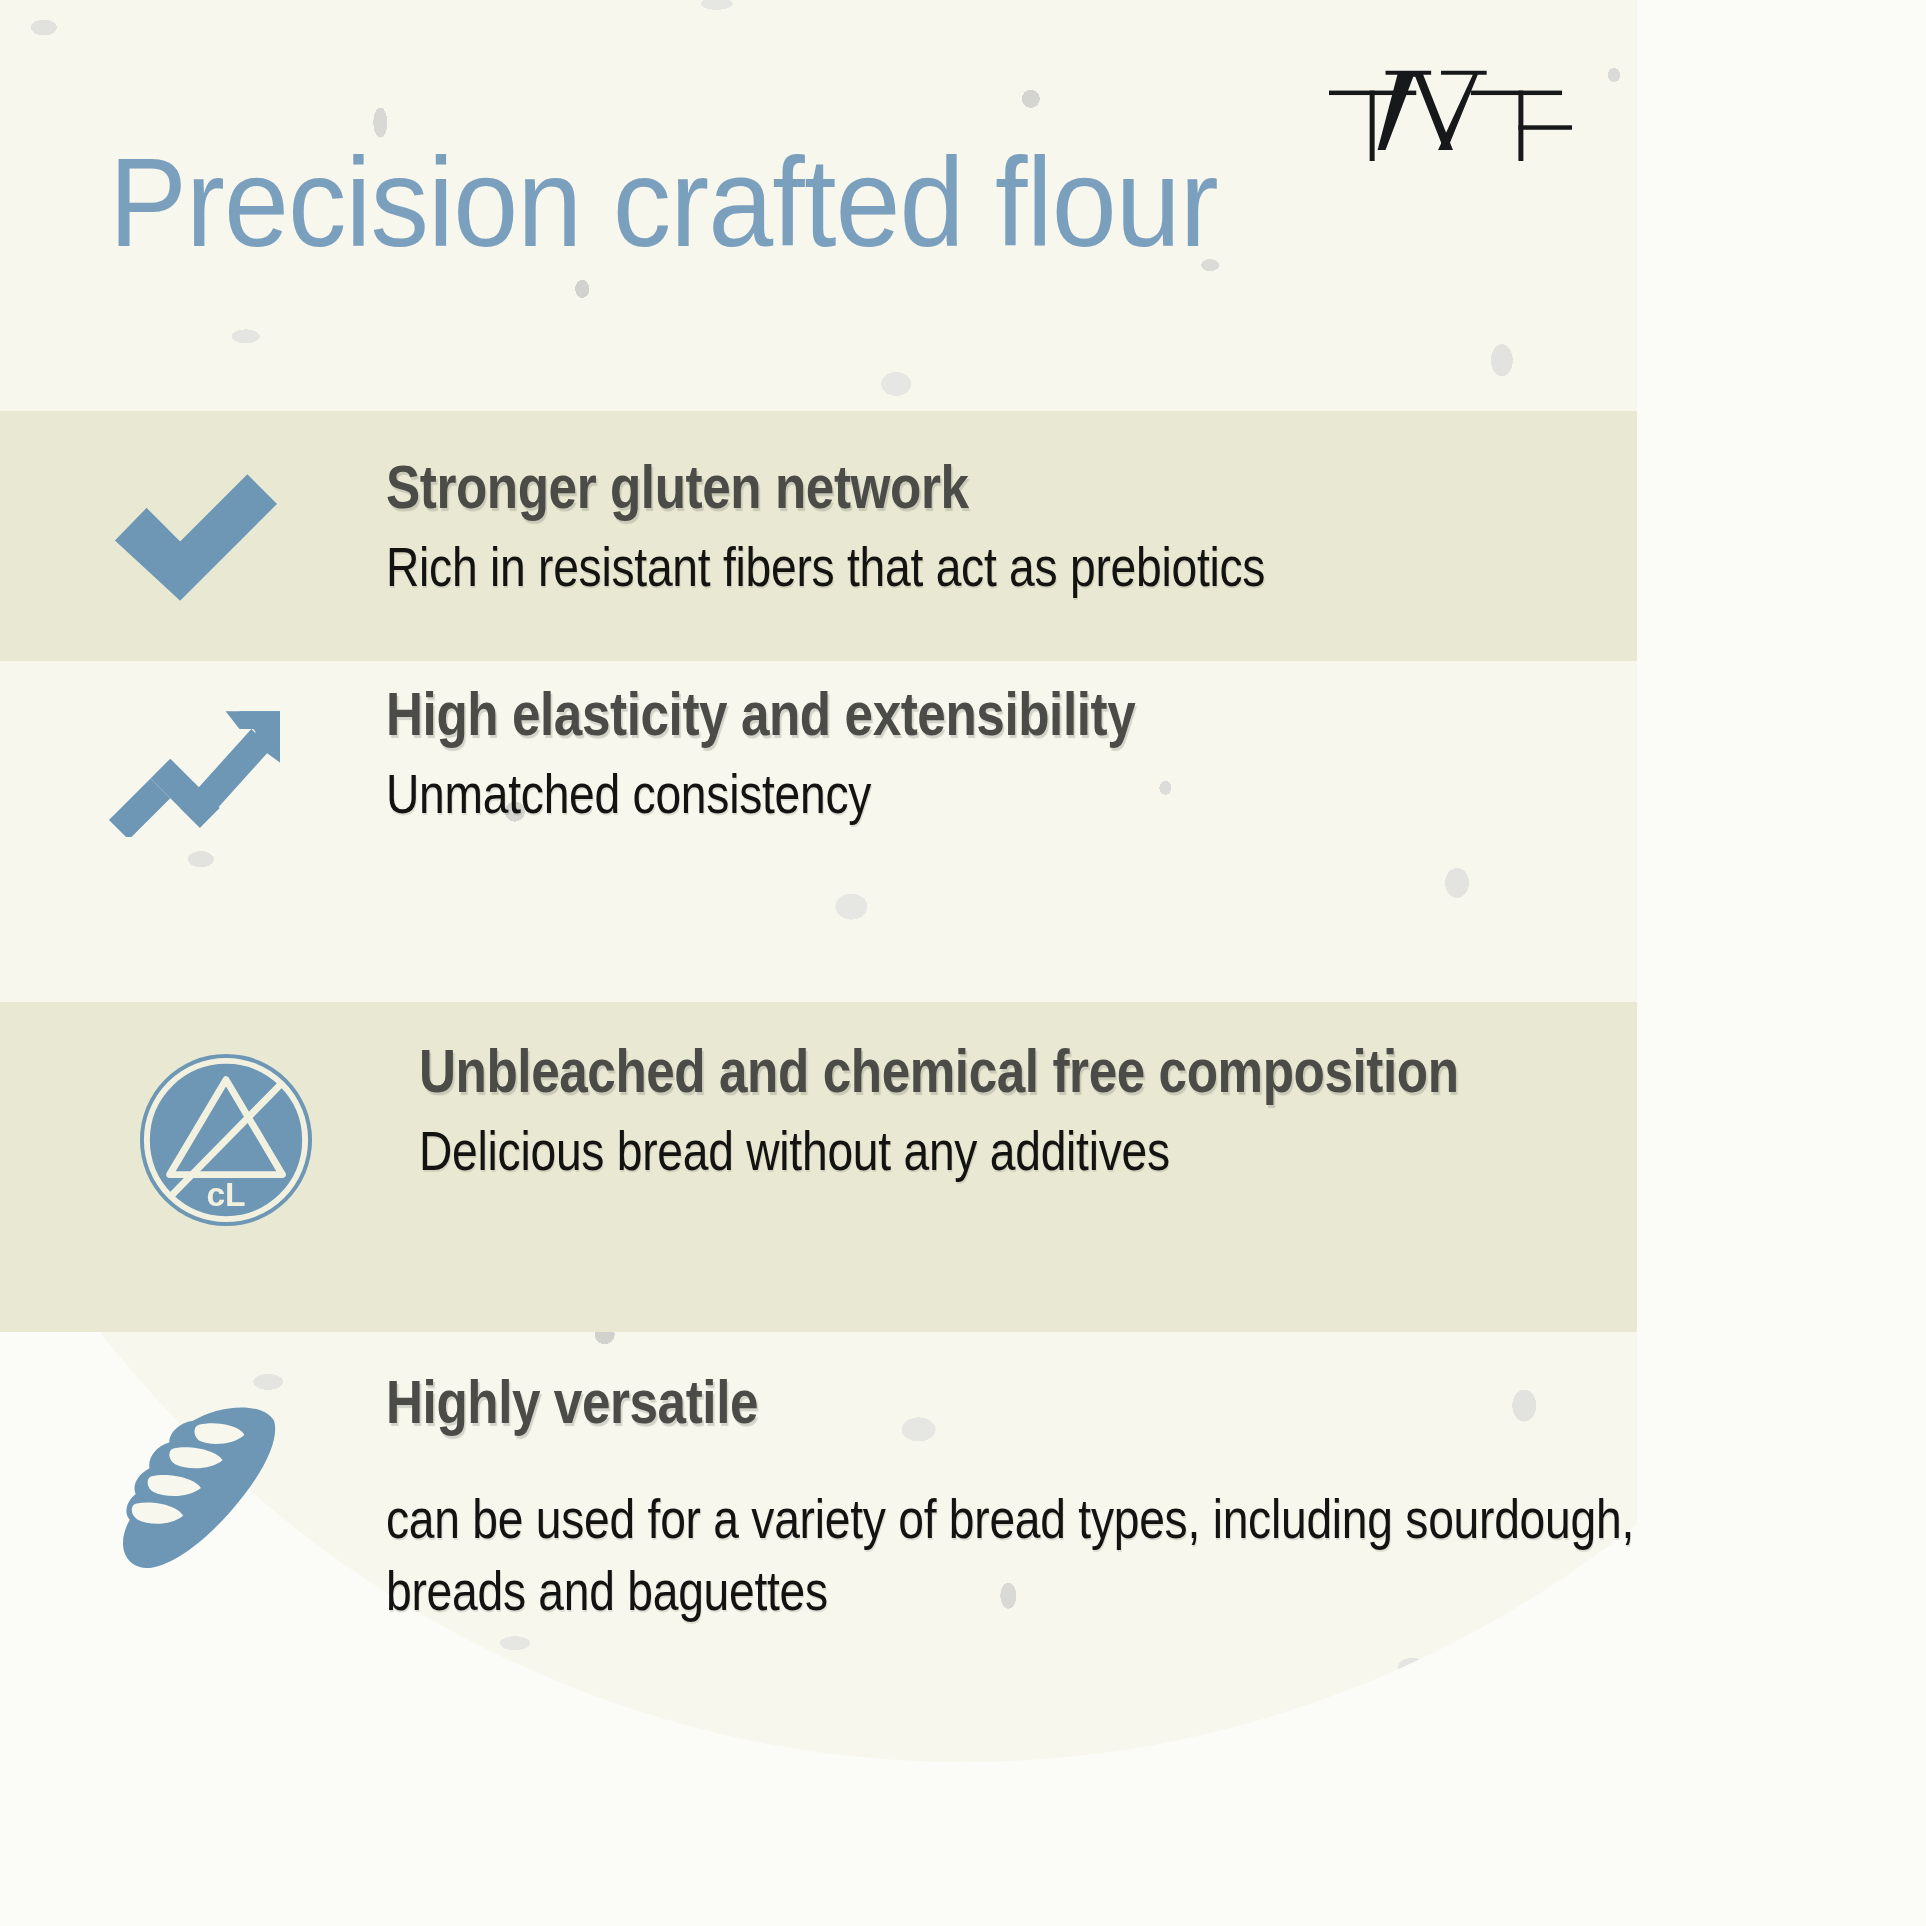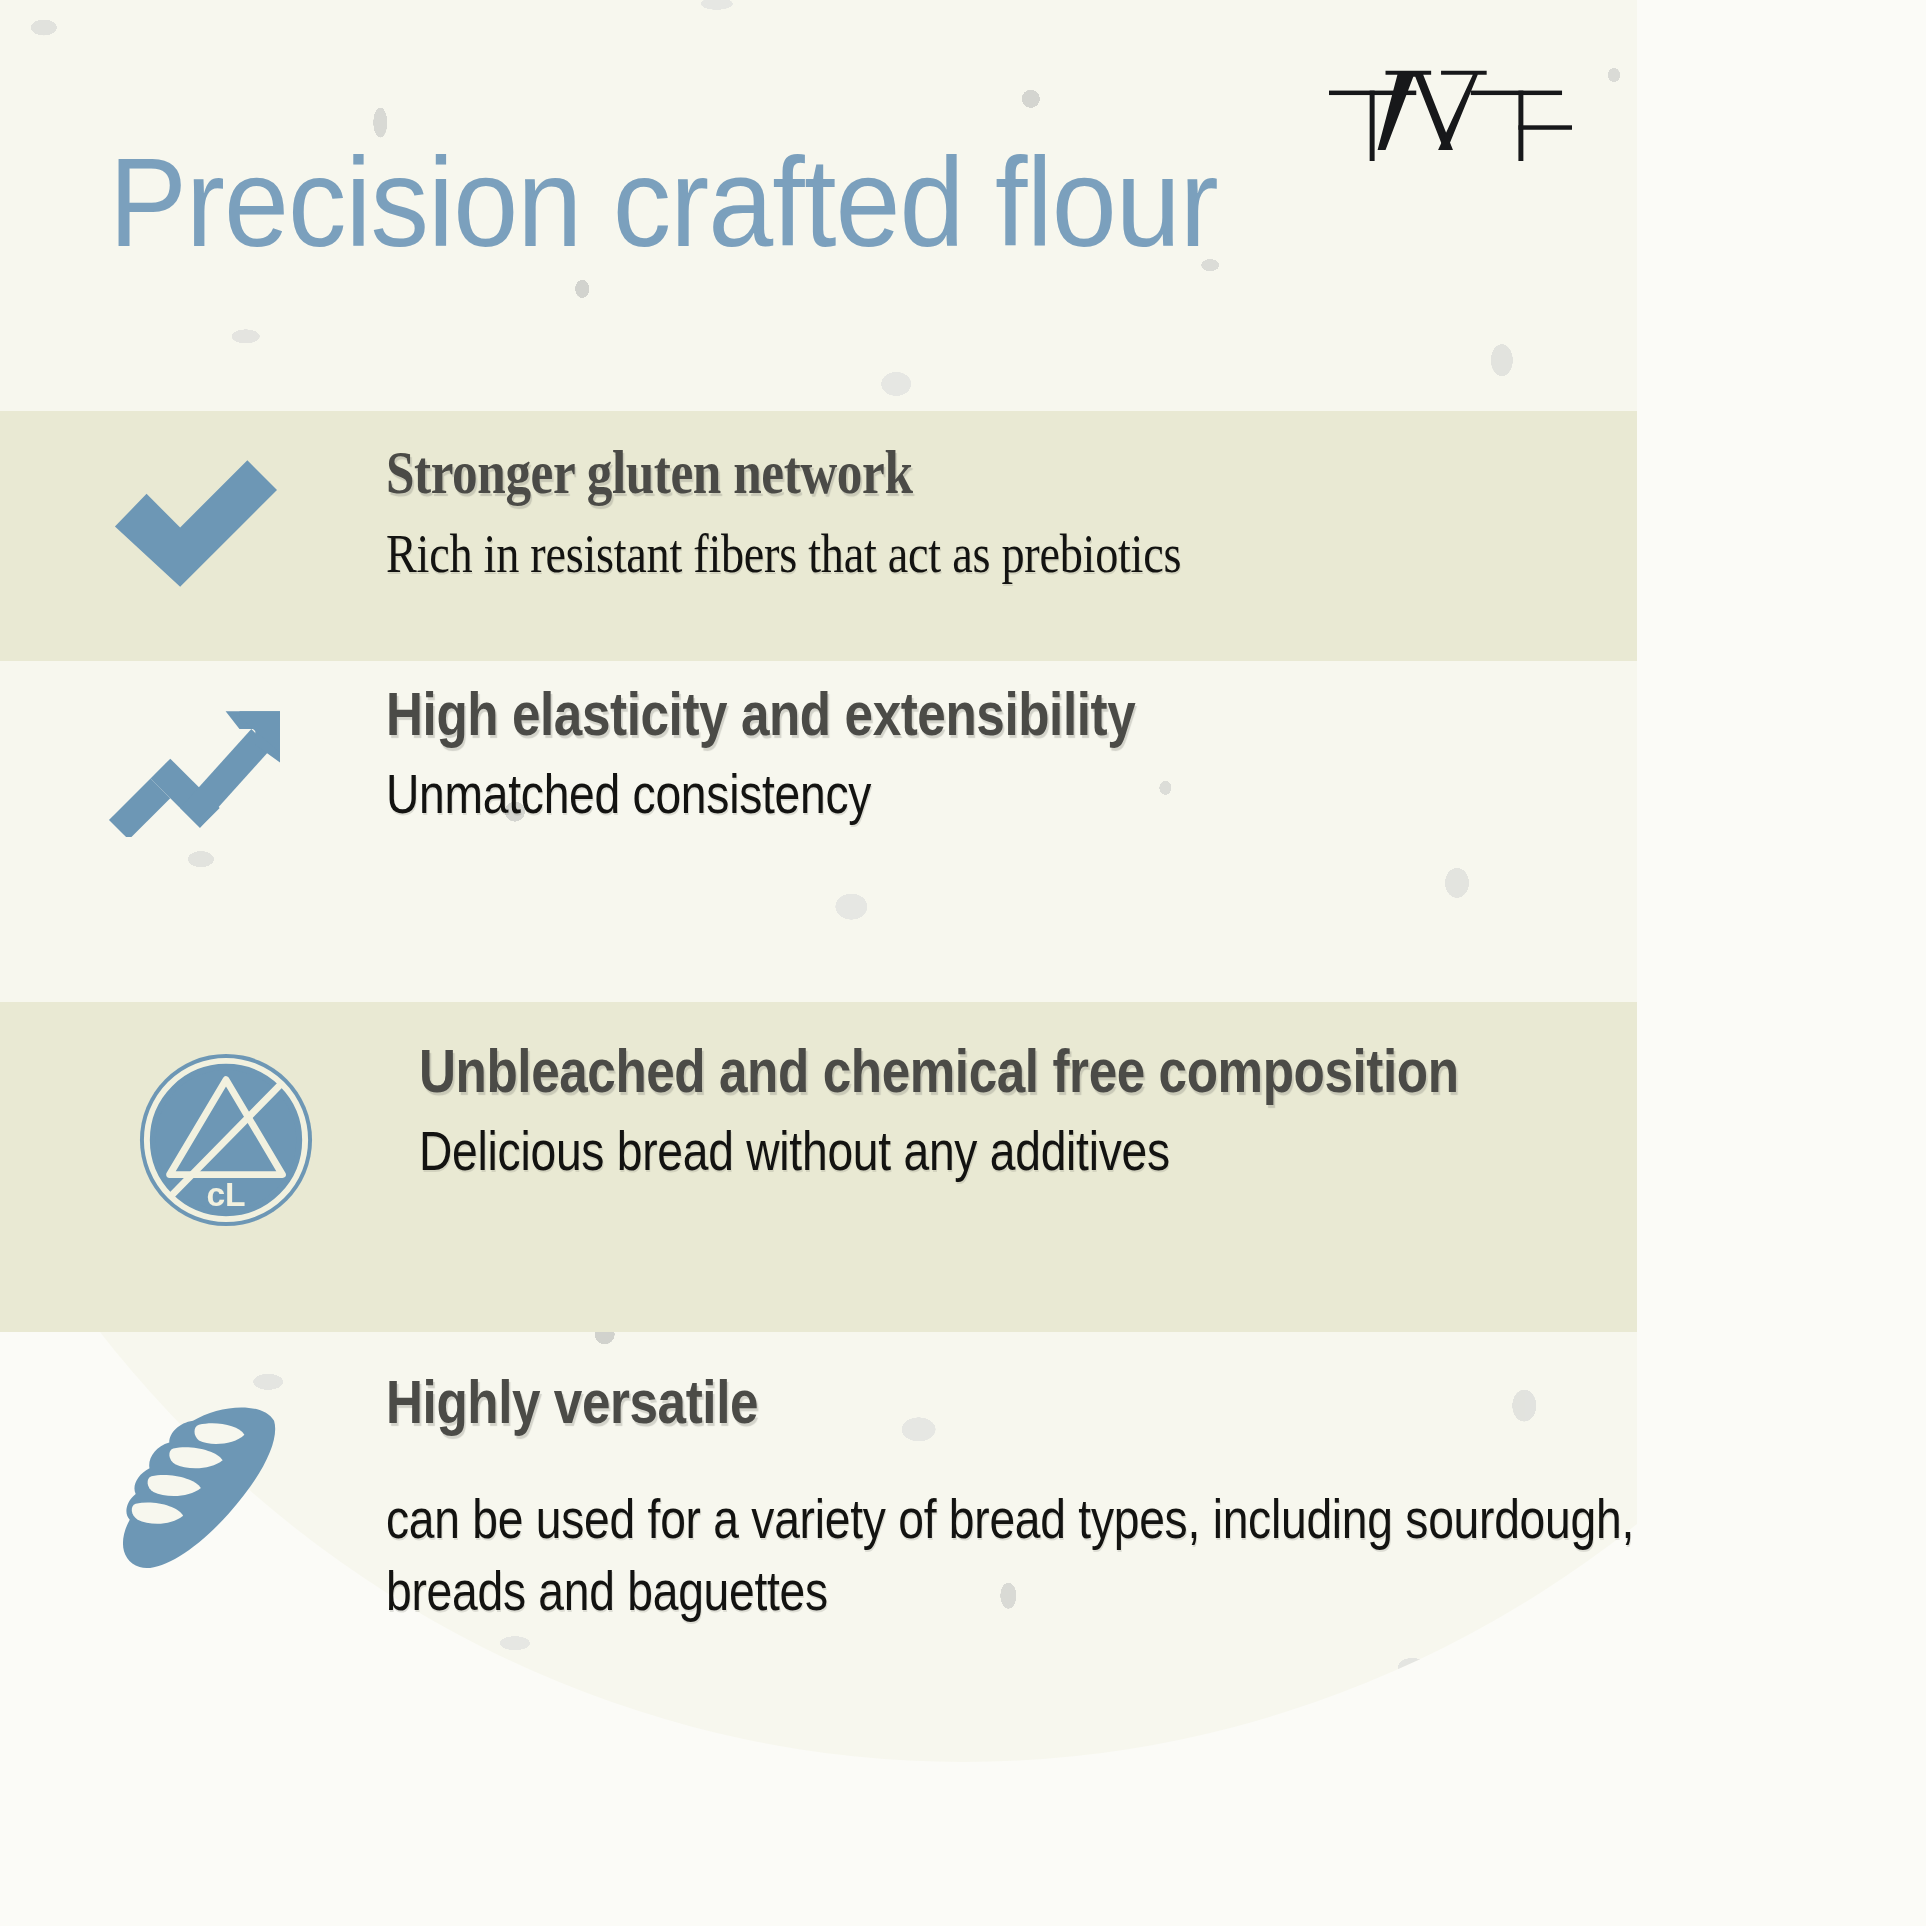--- a/index.html
+++ b/index.html
@@ -175,21 +175,21 @@
     font-weight:400;
     font-size:55px;
     line-height:1.30;
     letter-spacing:-0.3px;
     transform:scaleX(.84);
     transform-origin:left top;
     width:119%;
     text-shadow:1px 2px 0 rgba(120,120,110,.20);
   }
 
-  #row1{top:442px;font-family:Liberation Serif, serif;}
+  #row1{top:456px;}
   #row1 .f-sub{margin-top:14px;}
   #row2{top:683px;}
   #row2 .f-sub{margin-top:14px;}
   #row3{top:1040px;}
   #row3 .f-sub{margin-top:14px;}
   #row4{top:1371px;}
   #row4 .f-sub{margin-top:51px;}
 
   #row1 .icon-cell{padding-top:18px;}
   #row2 .icon-cell{padding-top:20px;}

